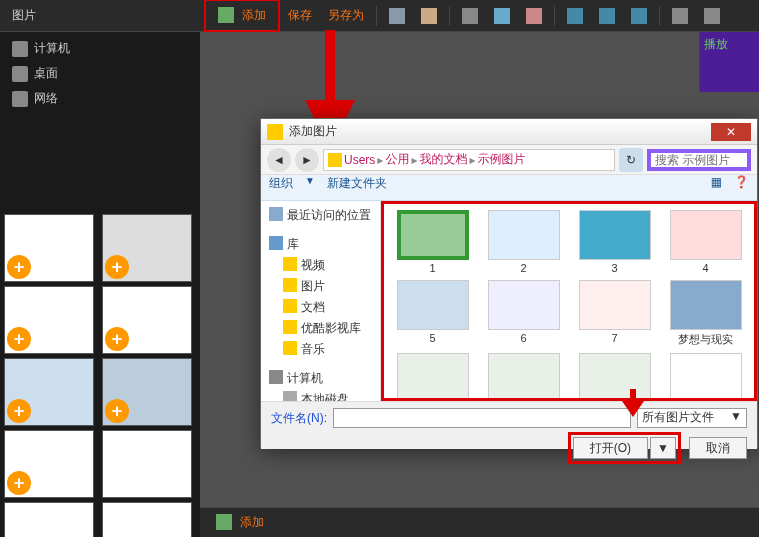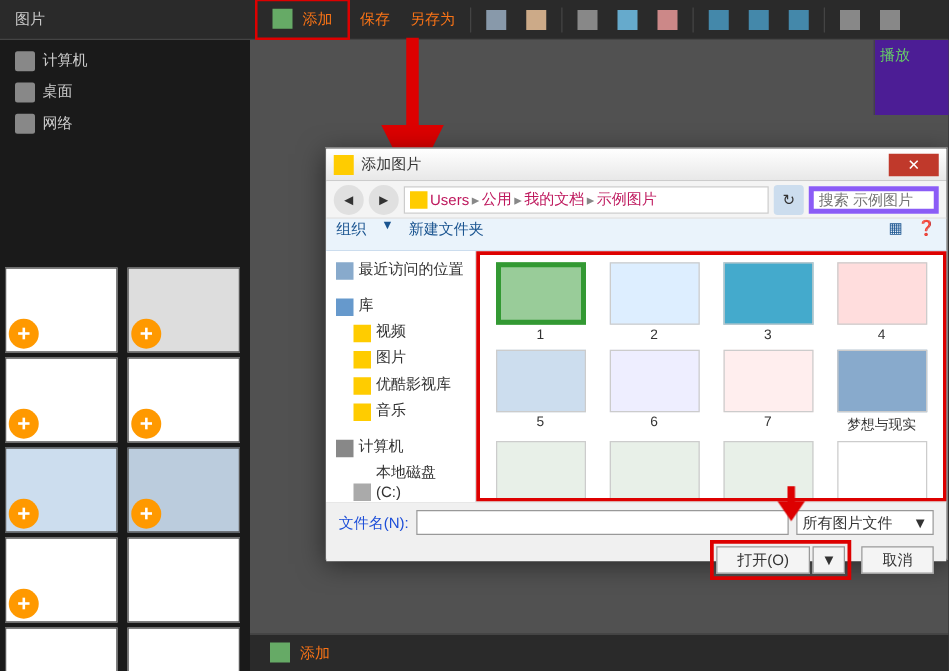--- a/index.html
+++ b/index.html
@@ -31,33 +31,33 @@
 .dlg-close{margin-left:auto;width:40px;height:18px;background:#c0392b;color:#fff;text-align:center;line-height:18px;cursor:pointer}
 .dlg-nav{height:30px;background:#f4f4f4;display:flex;align-items:center;padding:0 6px;gap:4px;border-bottom:1px solid #ddd;color:#333}
 .nav-back,.nav-fwd{width:24px;height:24px;border-radius:50%;background:#e0e0e0;display:flex;align-items:center;justify-content:center;cursor:pointer}
 .crumb{flex:1;background:#fff;border:1px solid #ccc;height:22px;display:flex;align-items:center;padding:0 4px;gap:2px}
 .crumb span{color:#be185d}
 .crumb .sep{color:#888}
 .search{width:104px;height:22px;background:#fff;border:4px solid #8b5cf6;padding:0 4px;color:#888}
 .dlg-tools{height:26px;background:#eaf3fb;display:flex;align-items:flex-start;padding:0 8px;gap:12px;border-bottom:1px solid #cde;color:#1a5490}
 .dlg-body{display:flex;height:200px}
 .dlg-tree{width:120px;background:#fff;border-right:1px solid #ddd;padding:4px;overflow:auto;color:#333}
-.tree-item{display:flex;align-items:flex-end;gap:4px;padding:2px 4px;cursor:pointer}
+.tree-item{display:flex;align-items:flex-start;gap:4px;padding:2px 4px;cursor:pointer}
 .tree-icon{width:14px;height:14px;background:#fc0}
 .tree-sub{padding-left:14px}
 .dlg-files{flex:1;background:#fff;padding:6px;overflow:auto;border:3px solid #d00}
 .file-grid{display:grid;grid-template-columns:repeat(4,1fr);gap:6px}
 .file{text-align:center;cursor:pointer}
 .file-thumb{width:72px;height:50px;background:#e8f0e8;border:1px solid #ccc;margin:0 auto}
 .file-name{color:#333;margin-top:2px;font-size:11px}
 .dlg-foot{height:48px;background:#f0f0f0;border-top:1px solid #ddd;padding:6px 10px;display:flex;flex-direction:column;gap:4px}
 .foot-row{display:flex;align-items:center;gap:6px}
 .foot-row label{color:#1d4ed8}
 .fn-input{flex:1;height:20px;border:1px solid #999;background:#fff}
-.filter{width:110px;height:20px;border:1px solid #999;background:#fff;display:flex;align-items:center;padding:0 4px;color:#333;position:relative}
+.filter{width:110px;height:20px;border:1px solid #999;background:#fff;display:flex;align-items:flex-start;padding:0 4px;color:#333;position:relative}
 .filter-arrow{position:absolute;left:-20px;top:-20px;pointer-events:none}
 .btn{height:22px;padding:0 16px;background:#f4f4f4;border:1px solid #999;color:#333;cursor:pointer;display:flex;align-items:center;gap:4px}
 .open-box{border:3px solid #d00;padding:2px;display:flex;gap:2px}
 </style>
 </head>
 <body>
 
 <div class="sidebar">
   <div class="toolbar">
     <span style="padding:0 8px">图片</span>
@@ -219,20 +219,24 @@
         <div class="tree-item">
             <span class="tree-icon"></span>
             <span>视频</span>
           </div>
         <div class="tree-item">
             <span class="tree-icon"></span>
             <span>图片</span>
           </div>
         <div class="tree-item">
             <span class="tree-icon"></span>
+            <span>文档</span>
+          </div>
+        <div class="tree-item">
+            <span class="tree-icon"></span>
             <span>优酷影视库</span>
           </div>
         <div class="tree-item">
             <span class="tree-icon"></span>
             <span>音乐</span>
           </div>
       </div>
       <div style="height:8px"></div>
       <div class="tree-item">
           <span class="tree-icon" style="background:#888"></span>

